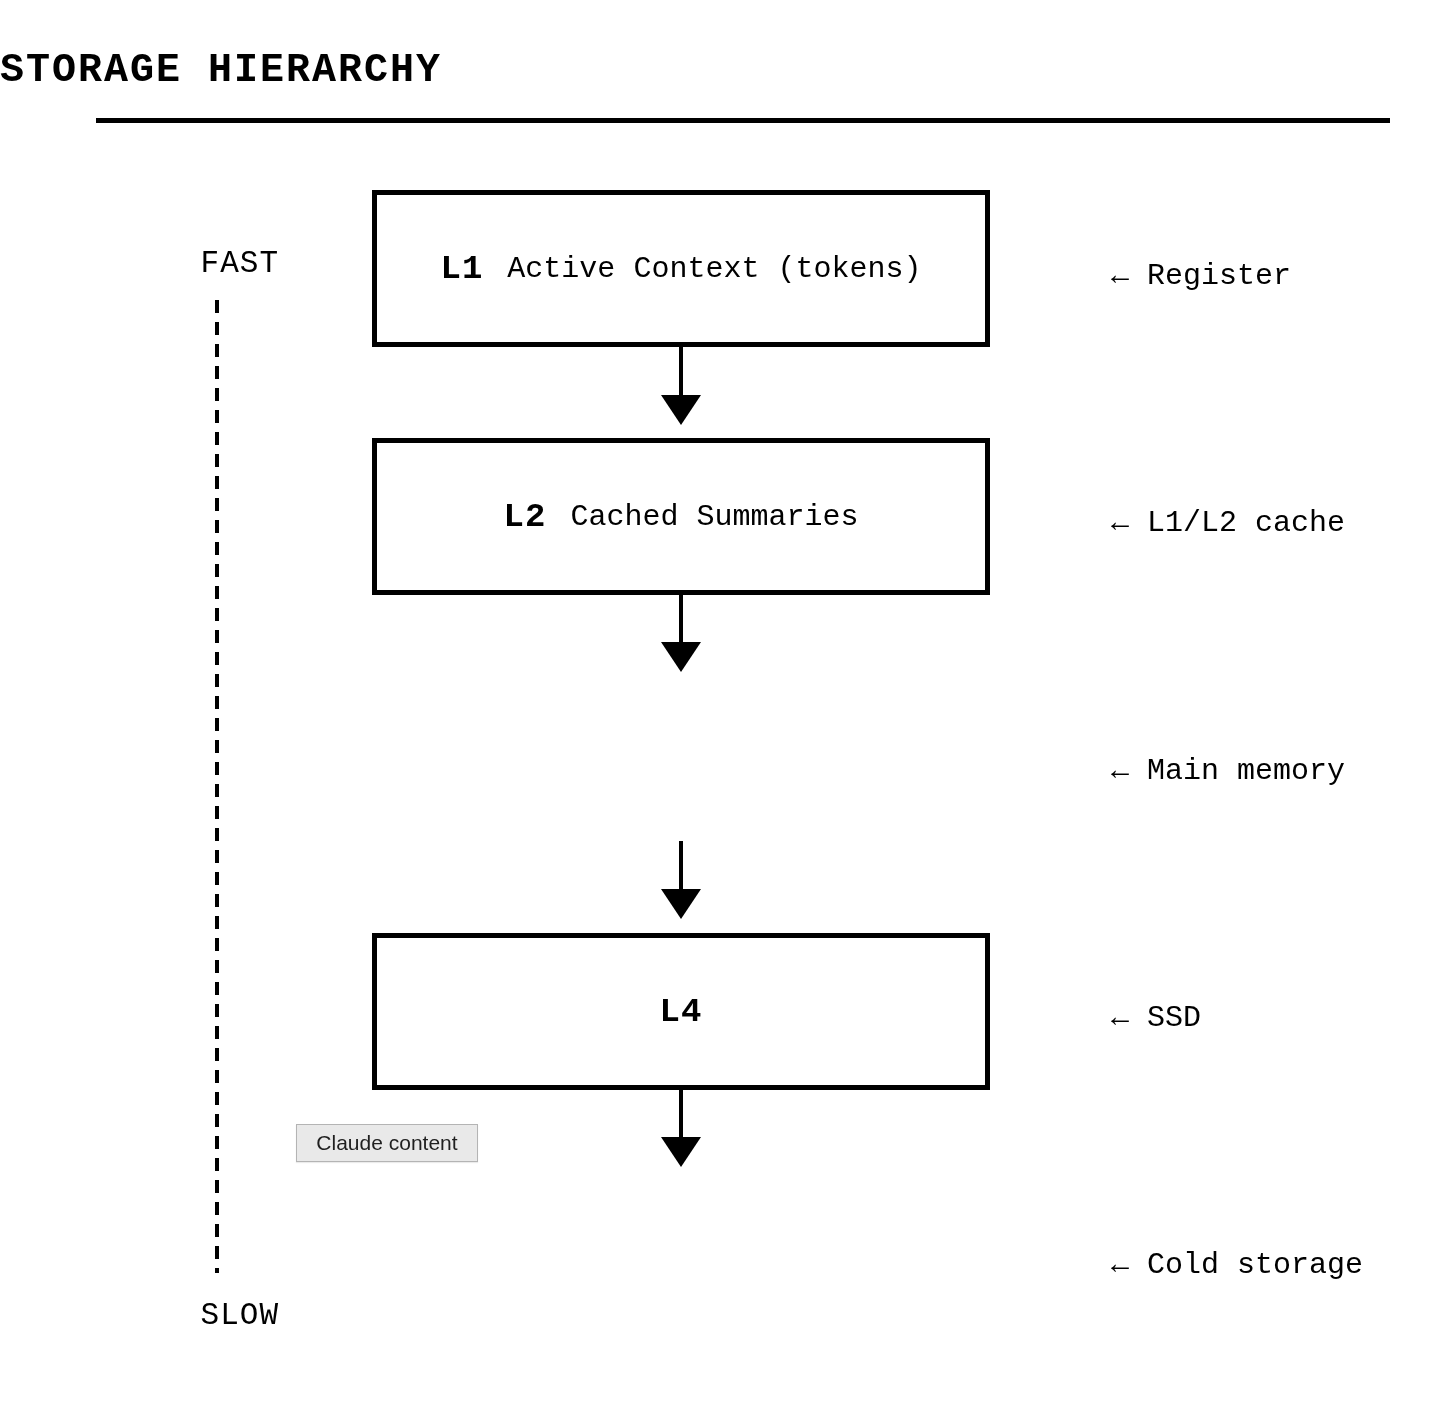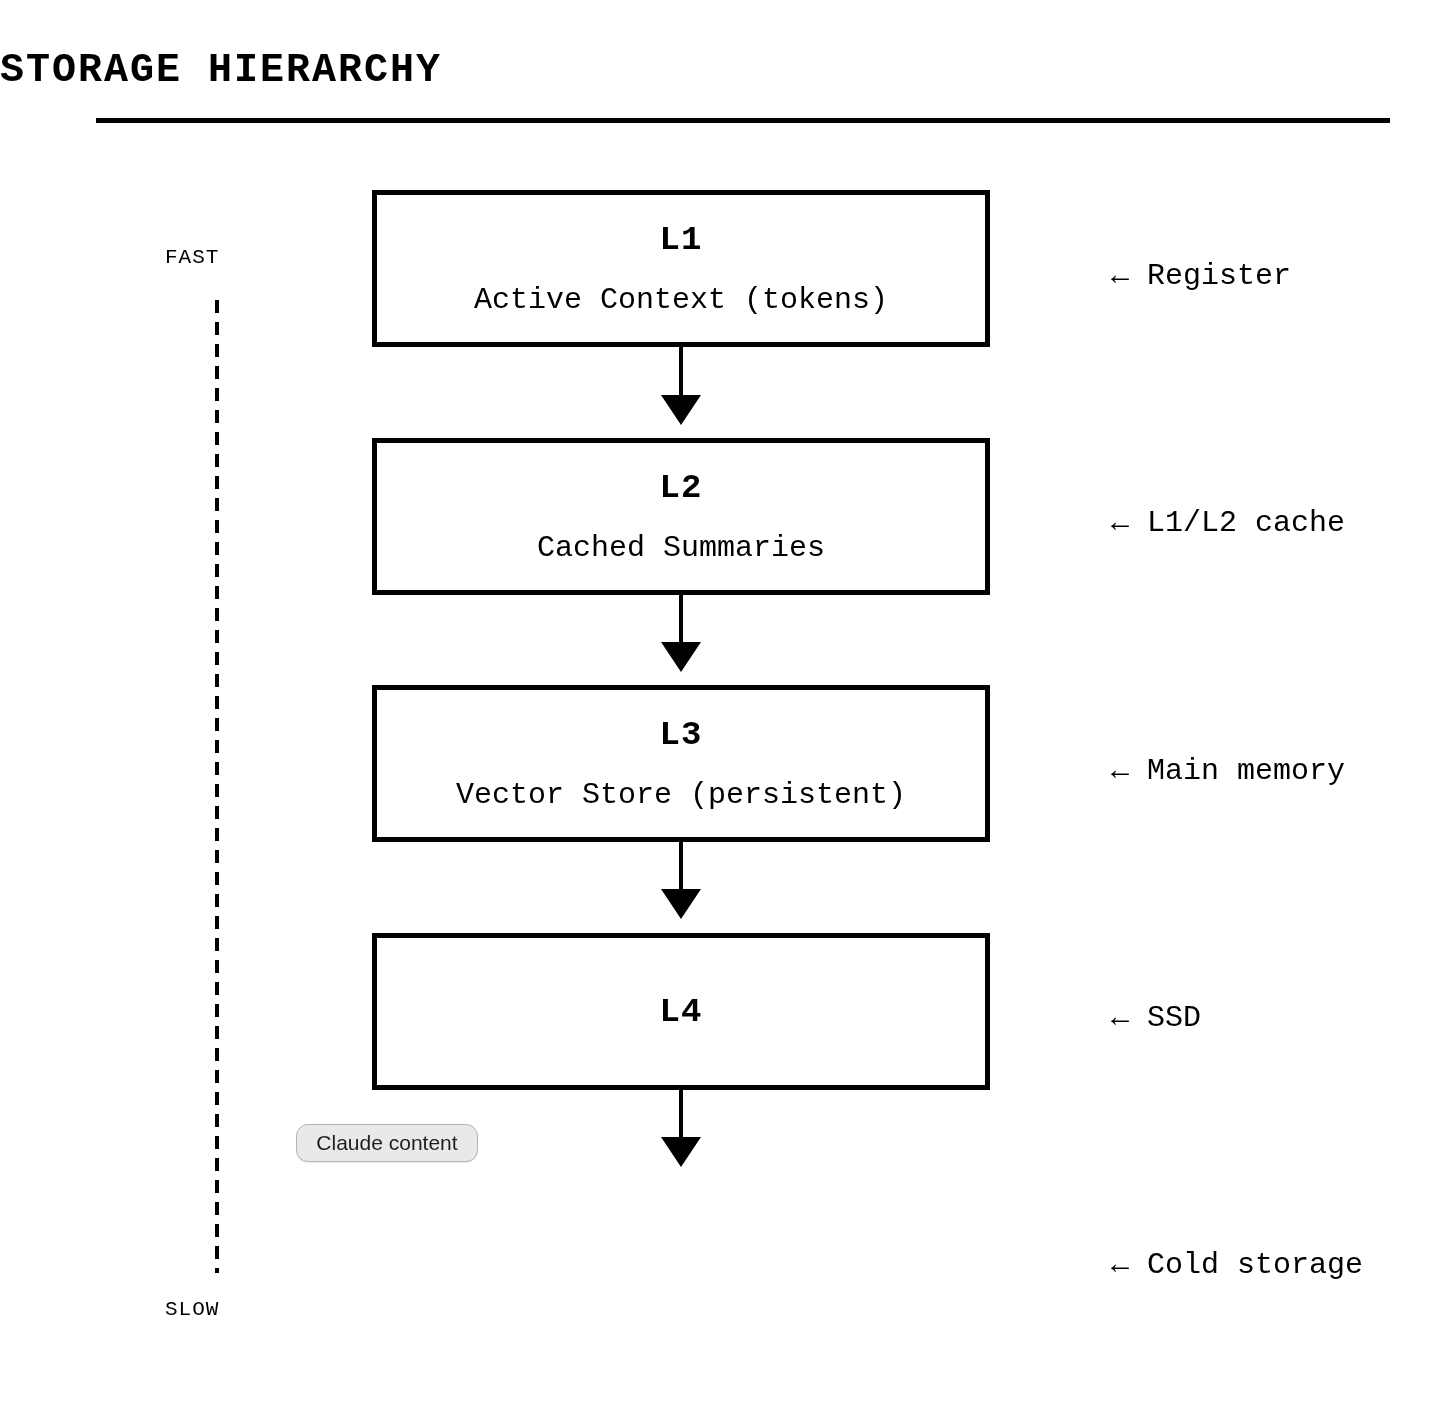--- a/index.html
+++ b/index.html
@@ -21,23 +21,23 @@
   }
   .title-rule{
     position:absolute;
     left:96px;top:118px;
     width:1294px;height:5px;
     background:#000000;
   }
   
   .speed-label{
     position:absolute;
-    left:165px;width:122px;
-    text-align:left;
-    font-size:21px;
+    left:157px;width:122px;
+    text-align:right;
+    font-size:31px;
     letter-spacing:1px;
   }
   .fast-label{top:246px;}
   .slow-label{top:1298px;}
   .speed-line{
     position:absolute;
     left:215px;top:300px;
     width:4px;height:973px;
     background:repeating-linear-gradient(
       to bottom,
@@ -45,21 +45,21 @@
       transparent 13px,transparent 22px
     );
   }
   
   .level-box{
     position:absolute;
     left:372px;width:618px;height:157px;
     border:5px solid #000000;
     box-sizing:border-box;
     background:#ffffff;
-    display:flex;flex-direction:column;
+    display:flex;flex-direction:row;
     align-items:center;justify-content:center;
     gap:24px;
   }
   .level-id{
     font-size:34px;font-weight:bold;
     letter-spacing:1px;
   }
   .level-name{
     font-size:30px;
     white-space:nowrap;
@@ -88,21 +88,21 @@
     white-space:nowrap;
   }
   
   .tooltip{
     position:absolute;
     left:296px;top:1124px;
     width:182px;height:38px;
     box-sizing:border-box;
     background:#e9e9e9;
     border:1px solid #b4b4b4;
-    border-radius:12px;
+    border-radius:0;
     box-shadow:0 1px 1px rgba(0,0,0,0.08);
     display:flex;align-items:center;justify-content:center;
     font-family:"Liberation Sans", sans-serif;
     font-size:21px;
     color:#1f1f1f;
   }
 </style>
 </head>
 <body>
 
@@ -126,24 +126,20 @@
 
   <div class="level-box" style="top:438px;">
     <div class="level-id">L2</div>
     <div class="level-name">Cached Summaries</div>
   </div>
   <div class="arrow" style="top:594px;">
     <div class="arrow-shaft"></div>
     <div class="arrow-head"></div>
   </div>
 
-  <div class="level-box" style="top:685px;">
-    <div class="level-id">L3</div>
-    <div class="level-name">Vector Store (persistent)</div>
-  </div>
   <div class="arrow" style="top:841px;">
     <div class="arrow-shaft"></div>
     <div class="arrow-head"></div>
   </div>
 
   <div class="level-box" style="top:933px;gap:40px;">
     <div class="level-id">L4</div>
   </div>
   <div class="arrow" style="top:1089px;">
     <div class="arrow-shaft"></div>

